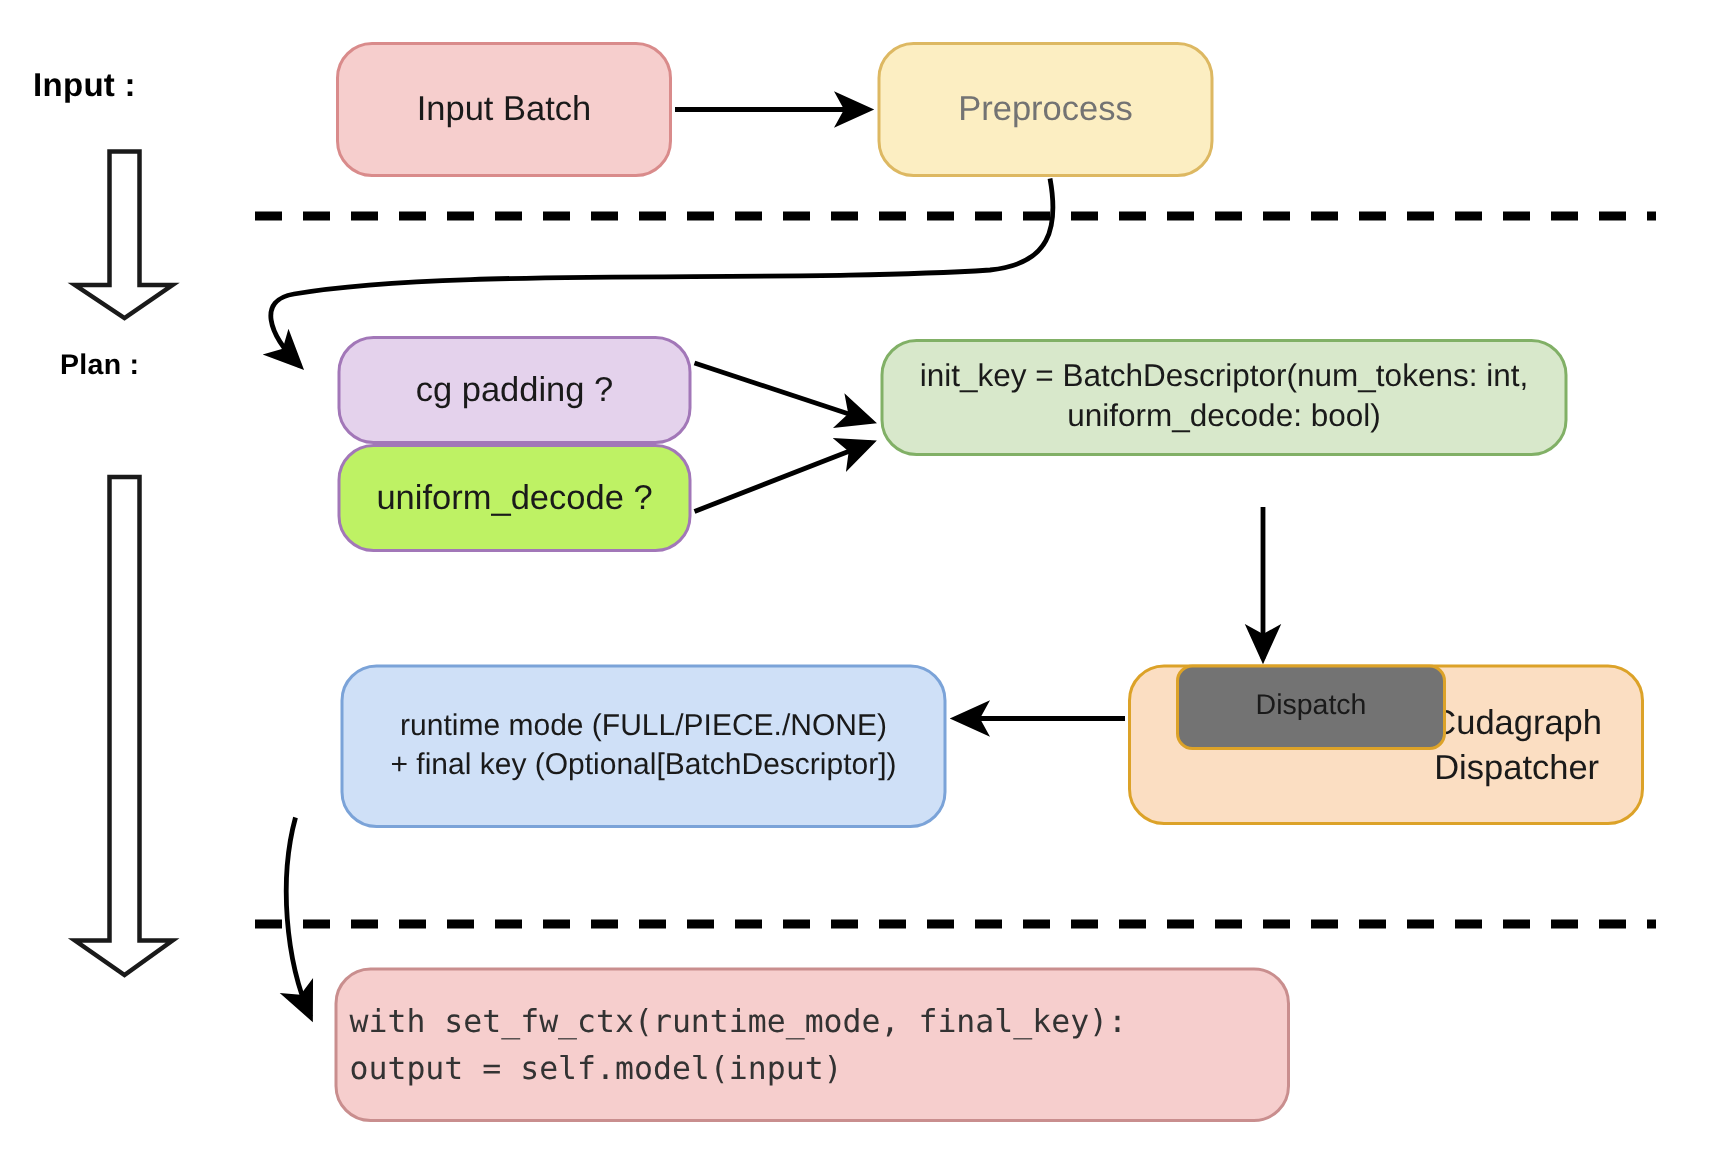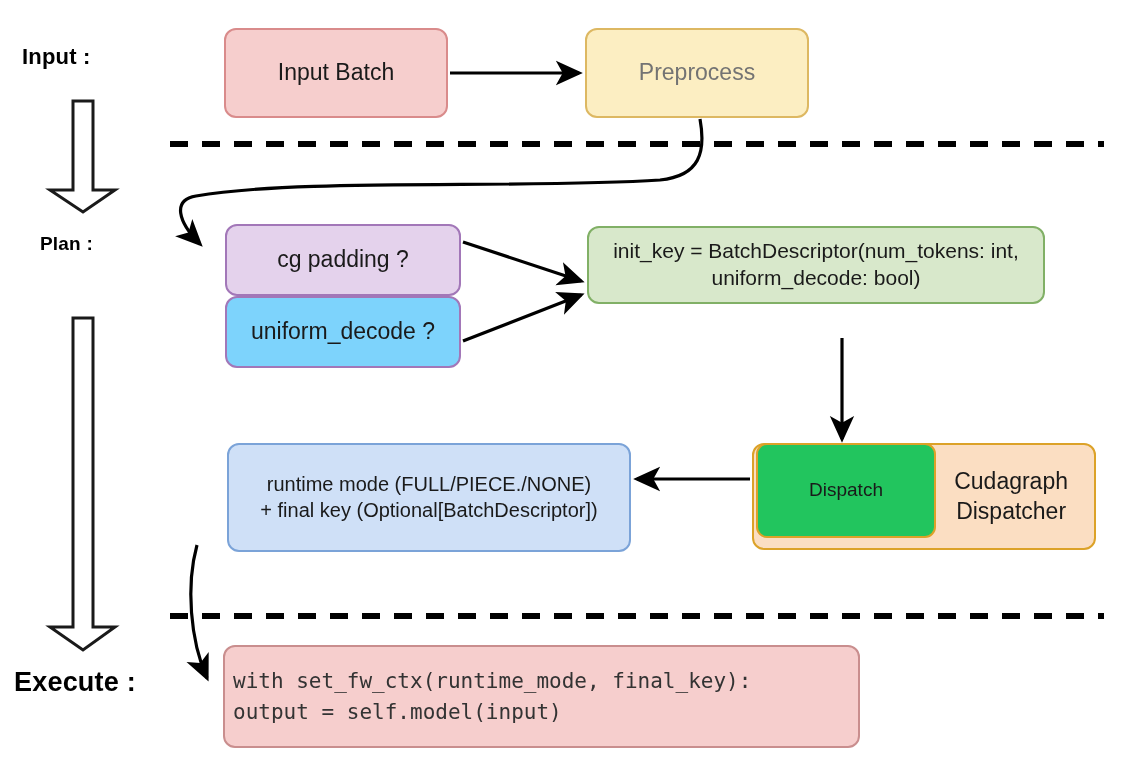--- a/index.html
+++ b/index.html
@@ -1,61 +1,60 @@
 <!DOCTYPE html>
 <html><head>
 <meta charset="utf-8">
 <style>
   html,body{margin:0;padding:0;background:#ffffff;}
   body{width:1142px;height:770px;overflow:hidden;font-family:"Liberation Sans",sans-serif;}
   #stage{position:relative;width:1142px;height:770px;background:#fff;}
 
   .node{position:absolute;box-sizing:border-box;display:flex;align-items:center;
-        justify-content:center;text-align:center;border-radius:12px;border:2px solid;
+        justify-content:center;text-align:center;border-radius:24px;border:2px solid;
         font-family:"Liberation Sans",sans-serif;line-height:1.28;white-space:pre-line;}
 
   .stage-label{position:absolute;font-weight:bold;color:#000;
                font-family:"Liberation Sans",sans-serif;letter-spacing:.2px;}
 
   .n-input-batch{left:224px;top:28px;width:224px;height:90px;background:#f6cecd;
                  border-color:#d98b8b;color:#1a1a1a;font-size:23px;}
   .n-preprocess{left:585px;top:28px;width:224px;height:90px;background:#fceec2;
                 border-color:#ddb862;color:#737373;font-size:23px;}
   .n-cgpad{left:225px;top:224px;width:236px;height:72px;background:#e4d2ec;
            border-color:#a277b8;color:#1a1a1a;font-size:23px;}
-  .n-udec{left:225px;top:296px;width:236px;height:72px;background:#7dd3fc;
+  .n-udec{left:225px;top:296px;width:236px;height:72px;background:#bef264;
           border-color:#a277b8;color:#1a1a1a;font-size:23px;}
   .n-initkey{left:587px;top:226px;width:458px;height:78px;background:#d8e8cb;
              border-color:#81b066;color:#1a1a1a;font-size:21px;padding:16px 12px;}
   .n-bluekey{left:227px;top:443px;width:404px;height:109px;background:#cfe0f7;
              border-color:#7ba3d8;color:#1a1a1a;font-size:20px;padding:0 10px;}
   .n-cudagraph{left:752px;top:443px;width:344px;height:107px;background:#fbdec2;
                border-color:#dca228;color:#1a1a1a;font-size:23px;
                justify-content:flex-end;padding-right:26px;}
-  .n-dispatch{left:756px;top:443px;width:180px;height:95px;background:#22c55e;
+  .n-dispatch{left:784px;top:443px;width:180px;height:57px;background:#737373;
               border-color:#dca228;color:#1a1a1a;font-size:19px;border-radius:11px;}
   .n-code{left:223px;top:645px;width:637px;height:103px;background:#f6cecd;
           border-color:#c98e8e;color:#333;font-size:21px;
           font-family:"DejaVu Sans Mono","Liberation Mono",monospace;
           justify-content:flex-start;text-align:left;padding-left:8px;line-height:1.45;}
 
   .lbl-input{left:22px;top:44px;font-size:22px;}
   .lbl-plan{left:40px;top:233px;font-size:19px;}
   .lbl-exec{left:14px;top:667px;font-size:27px;}
 
   svg.overlay{position:absolute;left:0;top:0;width:1142px;height:770px;pointer-events:none;}
 </style>
 </head>
 <body>
 
 <div id="stage">
 
   <div class="stage-label lbl-input">Input :</div>
   <div class="stage-label lbl-plan">Plan :</div>
-  <div class="stage-label lbl-exec">Execute :</div>
 
   <div class="node n-input-batch">Input Batch</div>
 
   <div class="node n-preprocess">Preprocess</div>
 
   <div class="node n-cgpad">cg padding ?</div>
 
   <div class="node n-udec">uniform_decode ?</div>
 
   <div class="node n-initkey">init_key = BatchDescriptor(num_tokens: int,

